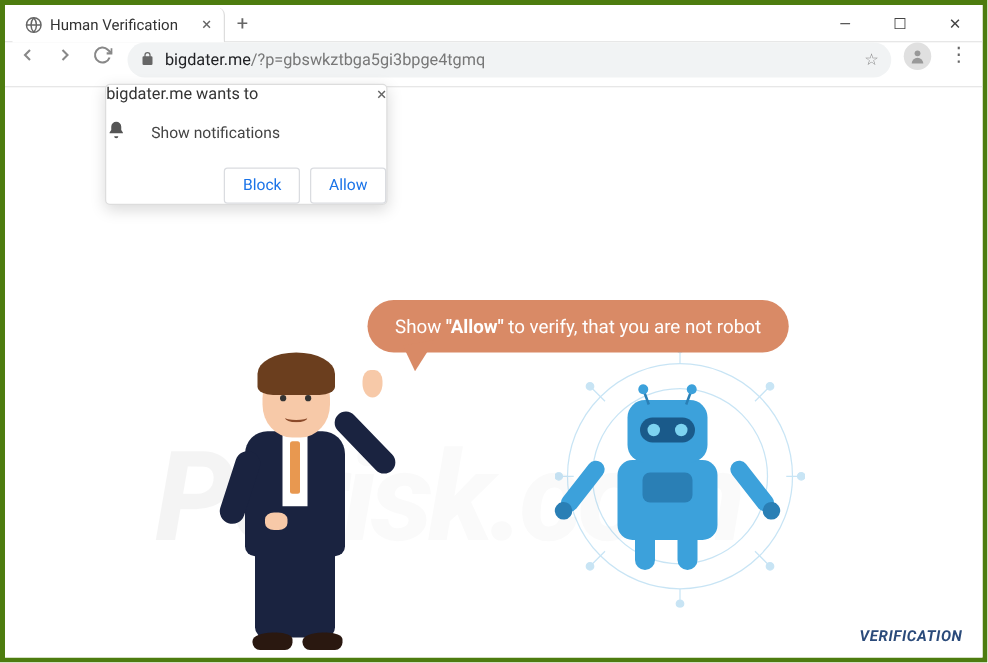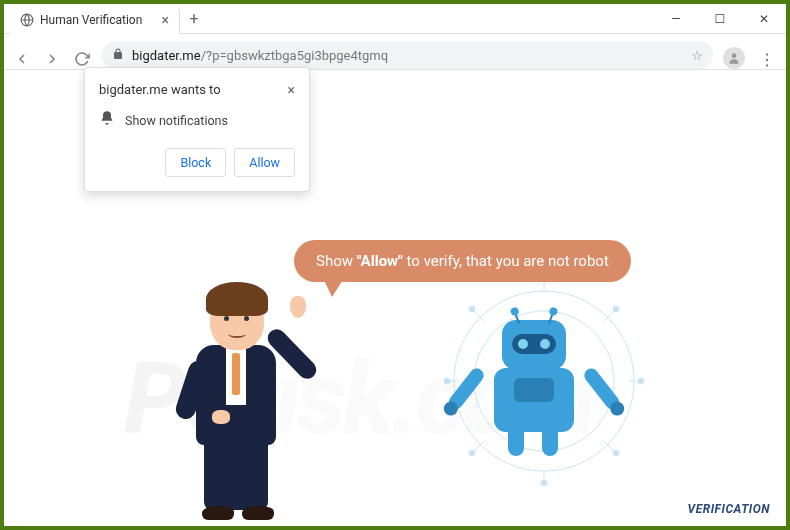--- a/index.html
+++ b/index.html
@@ -10,36 +10,36 @@
     .titlebar { height: 30px; background: #fff; display: flex; align-items: center; border-bottom: 1px solid #e0e0e0; }
     .tab { display: flex; align-items: center; height: 28px; padding: 0 10px; border-right: 1px solid #ddd; gap: 6px; min-width: 170px; background: #fff; border-top-left-radius: 6px; border-top-right-radius: 6px; margin-left: 6px; margin-top: 2px;}
     .tab-favicon { width: 14px; height: 14px; display:flex; align-items:center; justify-content:center; color:#666;}
     .tab-title { font-size: 12px; color: #333; flex: 1; }
     .tab-close { font-size: 14px; color: #666; cursor: pointer; }
     .newtab { width: 28px; text-align: center; color: #666; font-size: 16px; cursor: pointer; }
     .win-controls { margin-left: auto; display: flex; }
     .win-btn { width: 44px; height: 30px; display: flex; align-items: center; justify-content: center; font-size: 12px; cursor: pointer; color:#444;}
     
     
-    .navbar { height: 36px; display: flex; align-items: flex-end; padding: 0 8px; gap: 10px; border-bottom: 1px solid #e0e0e0; background:#fff;}
+    .navbar { height: 36px; display: flex; align-items: flex-start; padding: 0 8px; gap: 10px; border-bottom: 1px solid #e0e0e0; background:#fff;}
     .nav-btn { width: 20px; height: 20px; display: flex; align-items: center; justify-content: center; color: #888; cursor: pointer; }
     .addrbar { flex: 1; height: 28px; background: #f1f3f4; border-radius: 14px; display: flex; align-items: center; padding: 0 10px; gap: 8px; color: #555; font-size: 13px; }
     .lock { color: #666; font-size: 12px; }
     .url-host { color: #202124; }
     .url-path { color: #777; }
     .star { margin-left: auto; color: #888; cursor: pointer; }
     .avatar { width: 22px; height: 22px; border-radius: 50%; background: #e0e0e0; display:flex; align-items:center; justify-content:center; color:#999; font-size:12px;}
     .menu-dots { color: #666; cursor: pointer; padding: 0 4px; font-size: 16px; letter-spacing: -1px;}
     
     
-    .perm-popup { position: absolute; top: 67px; left: 84px; width: 226px; background: #fff; border: 1px solid #ddd; border-radius: 4px; box-shadow: 0 4px 12px rgba(0,0,0,0.15); padding: 14px; z-index: 100; }
+    .perm-popup { position: absolute; top: 67px; left: 84px; width: 226px; background: #fff; border: 1px solid #ddd; border-radius: 4px; box-shadow: 0 4px 12px rgba(0,0,0,0.15); z-index: 100; }
     .perm-head { display: flex; justify-content: space-between; align-items: flex-start; }
     .perm-title { font-size: 13px; color: #333; }
     .perm-close { font-size: 14px; color: #666; cursor: pointer; }
-    .perm-body { display: flex; align-items: center; gap: 10px; margin-top: 12px; }
+    .perm-body { display: flex; align-items: center; gap: 20px; margin-top: 12px; }
     .bell { color: #555; }
     .perm-msg { font-size: 12.5px; color: #444; }
     .perm-actions { display: flex; justify-content: flex-end; gap: 8px; margin-top: 18px; }
     .perm-btn { padding: 6px 14px; font-size: 12.5px; border: 1px solid #dadce0; border-radius: 3px; background: #fff; cursor: pointer; }
     .perm-allow { color: #1a73e8; }
     .perm-block { color: #1a73e8; }
     
     
     .page { flex: 1; position: relative; background: #fff; overflow: hidden; }
     

